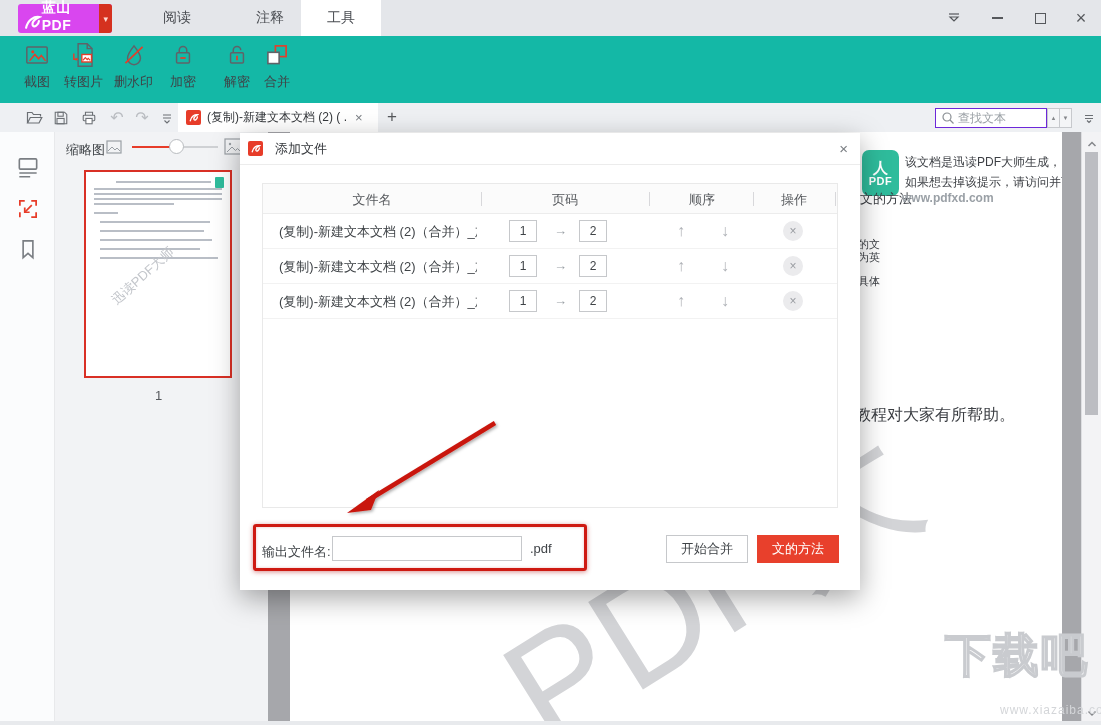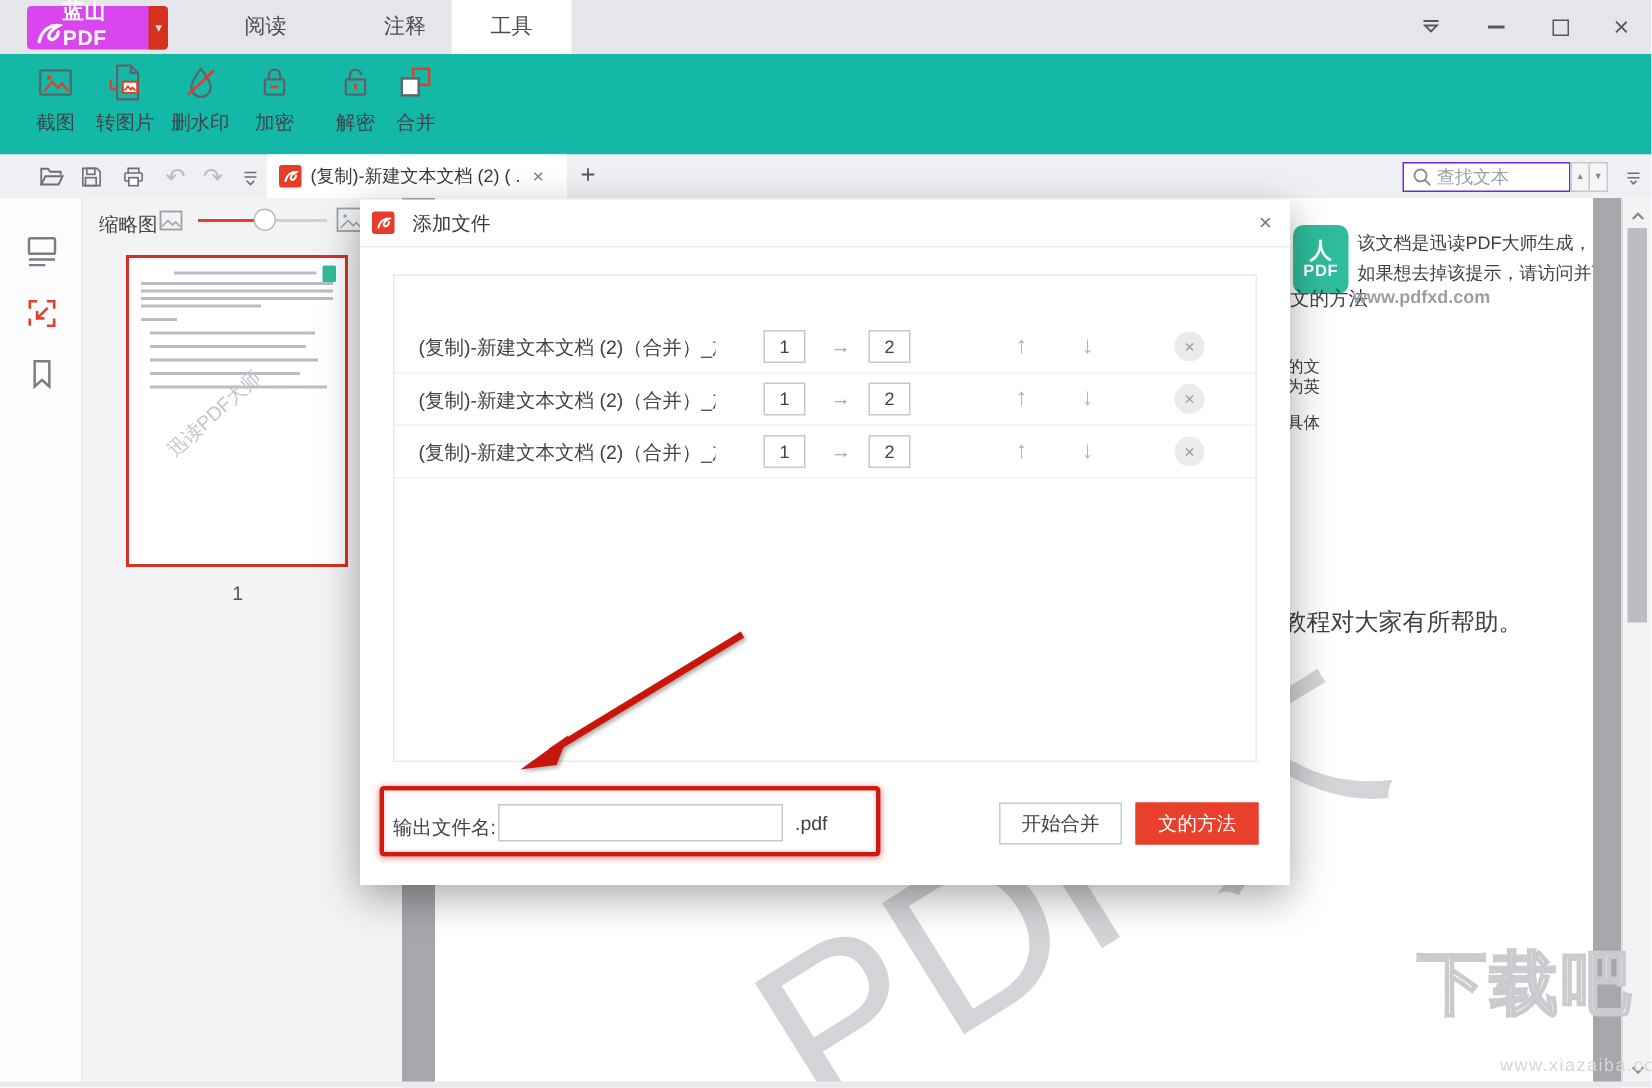--- a/index.html
+++ b/index.html
@@ -338,20 +338,30 @@
       <span class="pdfchip">
         <svg viewBox="0 0 24 24">
             <path d="M5 19 C7 9 15 5 21 6 C15 9 12 13 13 16 C15 19 20 16 20.5 11" stroke="#ffffff" stroke-width="3" fill="none" stroke-linecap="round"></path>
           </svg>
       </span>
       <span class="dlg-title">添加文件</span>
       <span class="dlg-close">×</span>
     </div>
 
     <div class="tbl">
+      <div class="tbl-head">
+        <span class="th" style="left:109px">文件名</span>
+        <span class="th" style="left:302px">页码</span>
+        <span class="th" style="left:439px">顺序</span>
+        <span class="th" style="left:531px">操作</span>
+        <span class="tdiv" style="left:218px"></span>
+        <span class="tdiv" style="left:386px"></span>
+        <span class="tdiv" style="left:490px"></span>
+        <span class="tdiv" style="left:572px"></span>
+      </div>
 
       <div class="row" style="top:30px">
         <span class="fname">(复制)-新建文本文档 (2)（合并）_加密</span>
         <input class="pginput" style="left: 246px;" value="1">
         <span class="pgarrow">→</span>
         <input class="pginput" style="left: 316px;" value="2">
         <span class="mv" style="left:414px">↑</span>
         <span class="mv" style="left:458px">↓</span>
         <span class="rm">×</span>
       </div>

